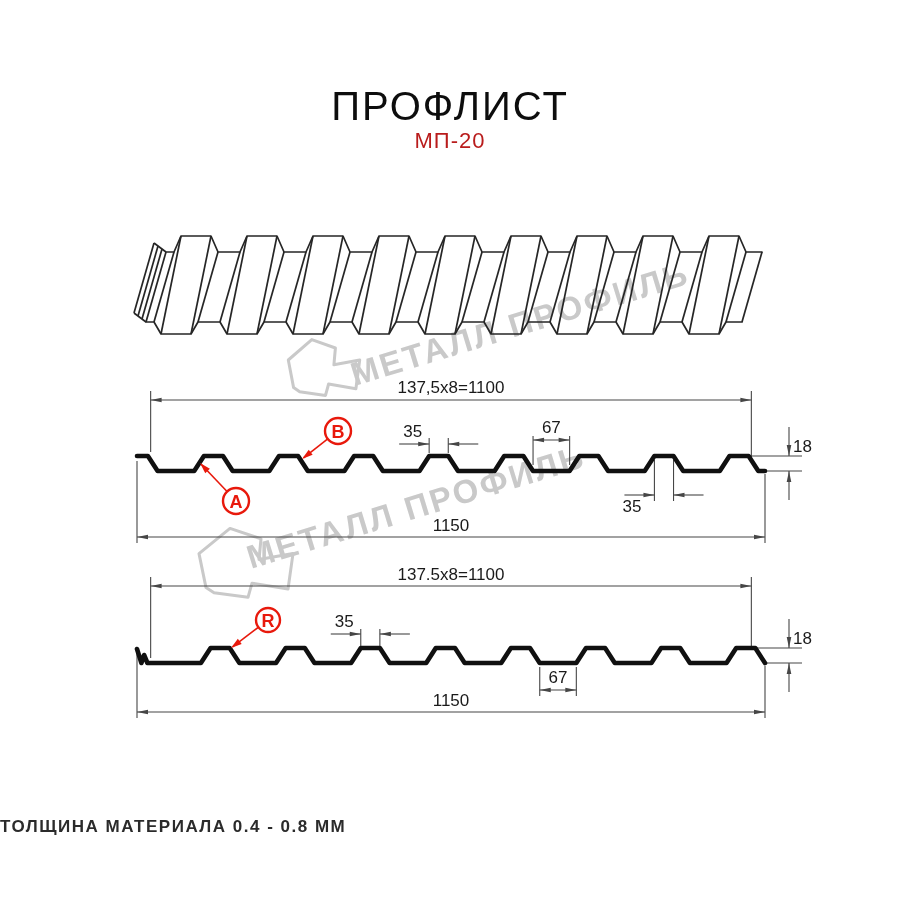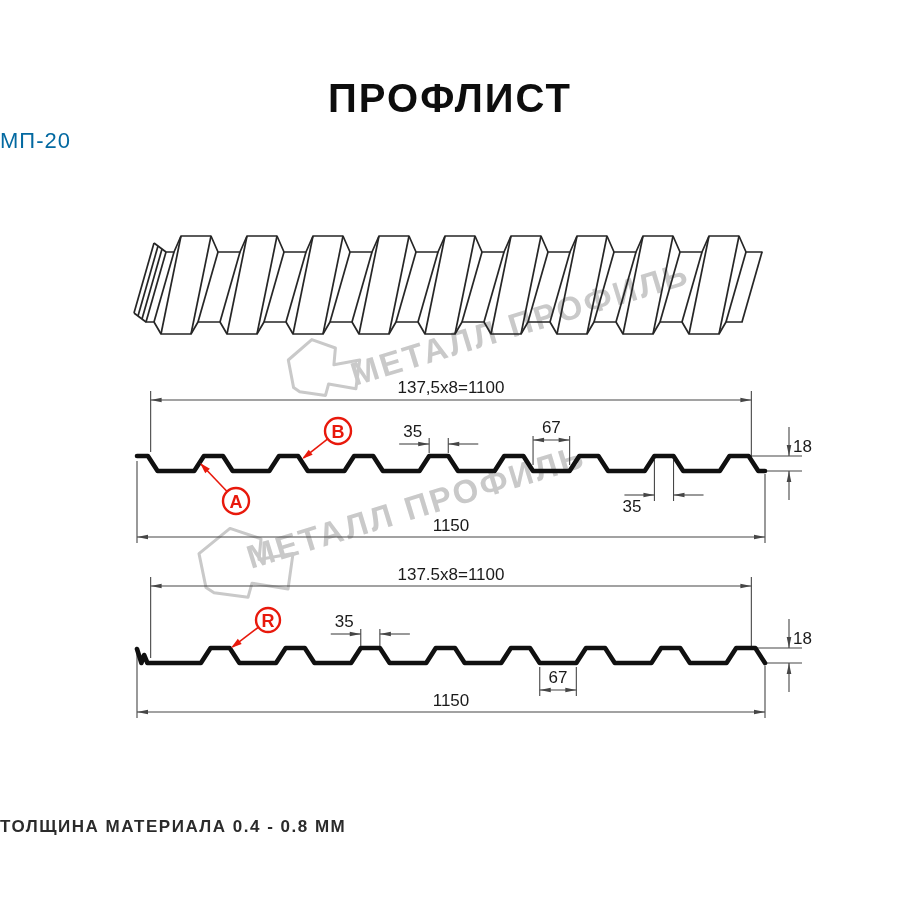--- a/index.html
+++ b/index.html
@@ -1,22 +1,22 @@
 <!DOCTYPE html>
 <html><head>
 <meta charset="utf-8">
 <style>
   html,body{margin:0;padding:0;background:#ffffff;}
   .page{position:relative;width:900px;height:900px;background:#ffffff;overflow:hidden;
         font-family:"Liberation Sans",sans-serif;}
   #scene{position:absolute;left:0;top:0;}
-  .title{position:absolute;top:76px;left:0;width:100%;text-align:center;
-         font-size:40px;font-weight:700;letter-spacing:2px;color:#0d0d0d;}
-  .subtitle{position:absolute;top:128px;left:0;width:100%;
-            font-size:22px;font-weight:400;letter-spacing:1px;color:#0369a1;}
+  .title{position:absolute;top:84px;left:0;width:100%;text-align:center;
+         font-size:40px;font-weight:400;letter-spacing:2px;color:#0d0d0d;}
+  .subtitle{position:absolute;top:128px;left:0;width:100%;text-align:center;
+            font-size:22px;font-weight:400;letter-spacing:1px;color:#b91c1c;}
   .footer{position:absolute;top:817px;left:0;width:100%;
           font-size:17px;font-weight:700;letter-spacing:1.5px;color:#2b2b2b;}
   text.dim{font-family:"Liberation Sans",sans-serif;font-size:17px;}
   text.red-label{font-family:"Liberation Sans",sans-serif;font-size:18px;font-weight:700;}
   text.wm{font-family:"Liberation Sans",sans-serif;font-size:33px;font-weight:700;letter-spacing:2.5px;}
 </style>
 </head>
 <body>
 
 <div class="page">

